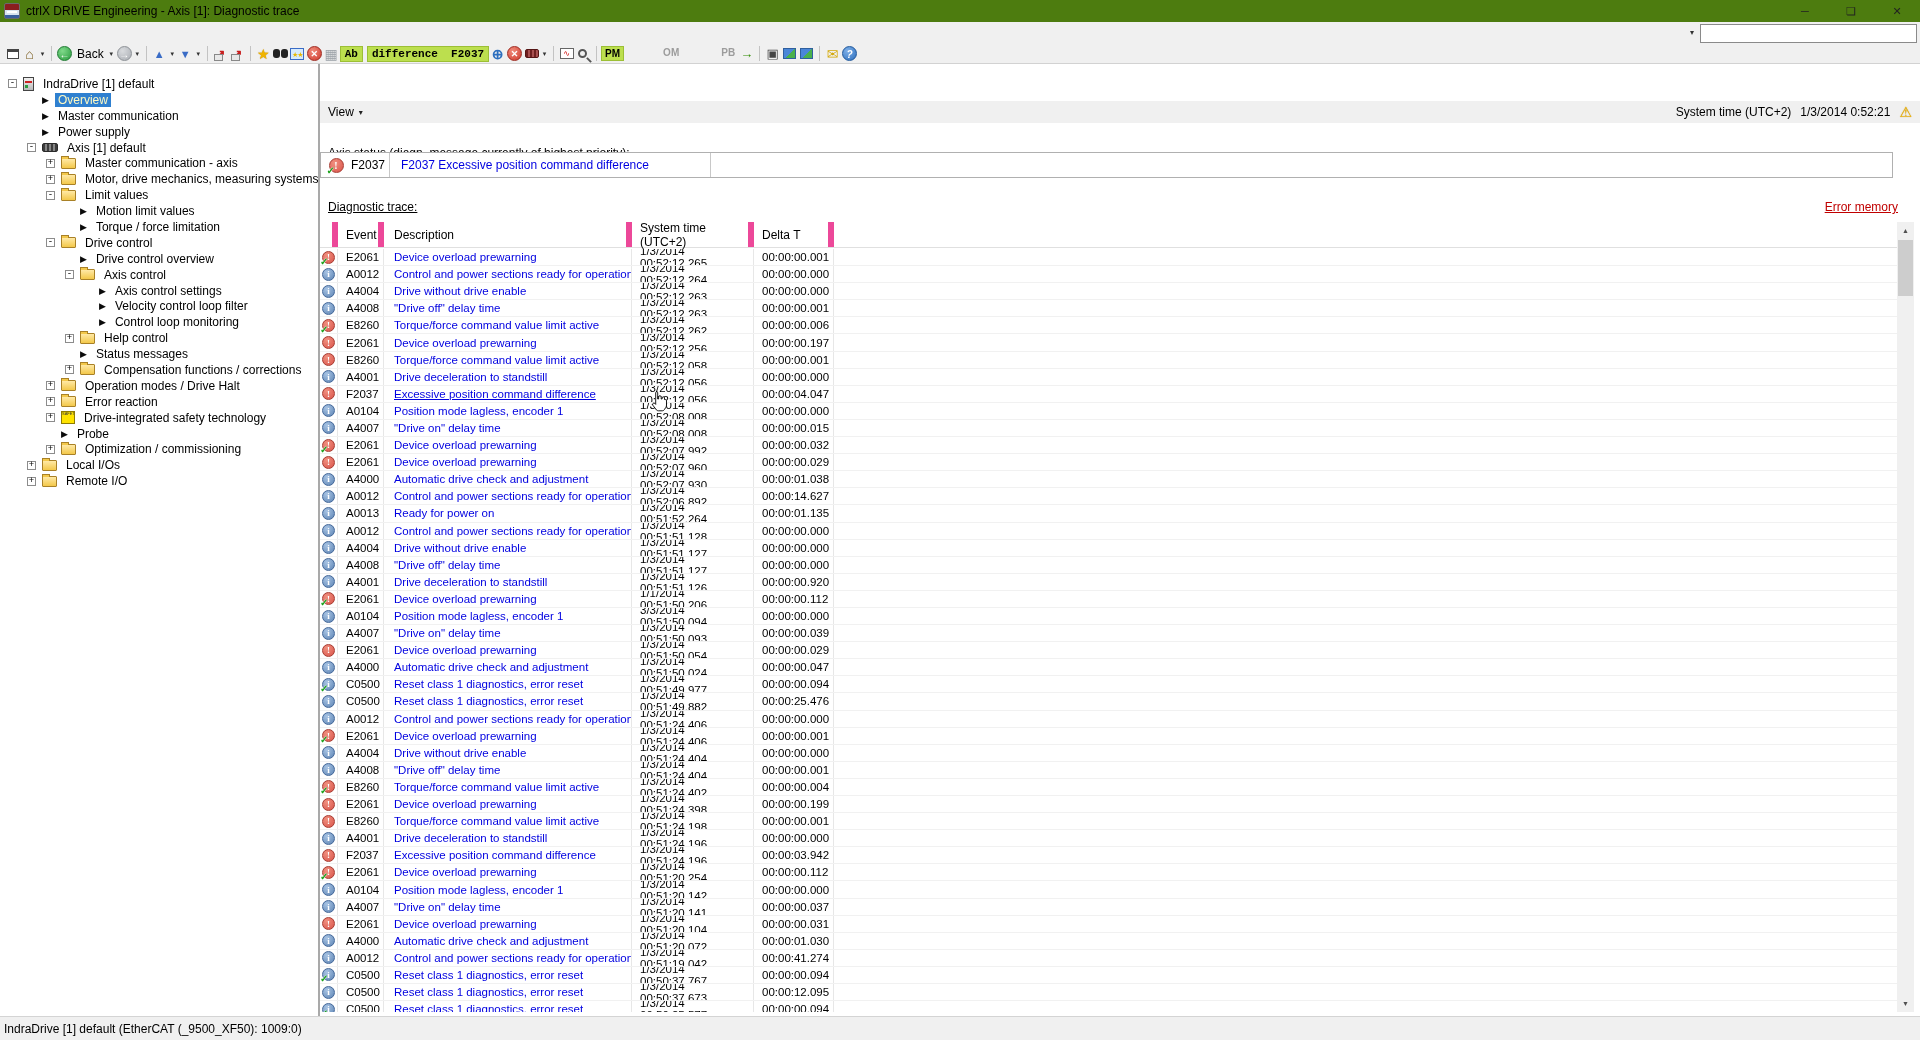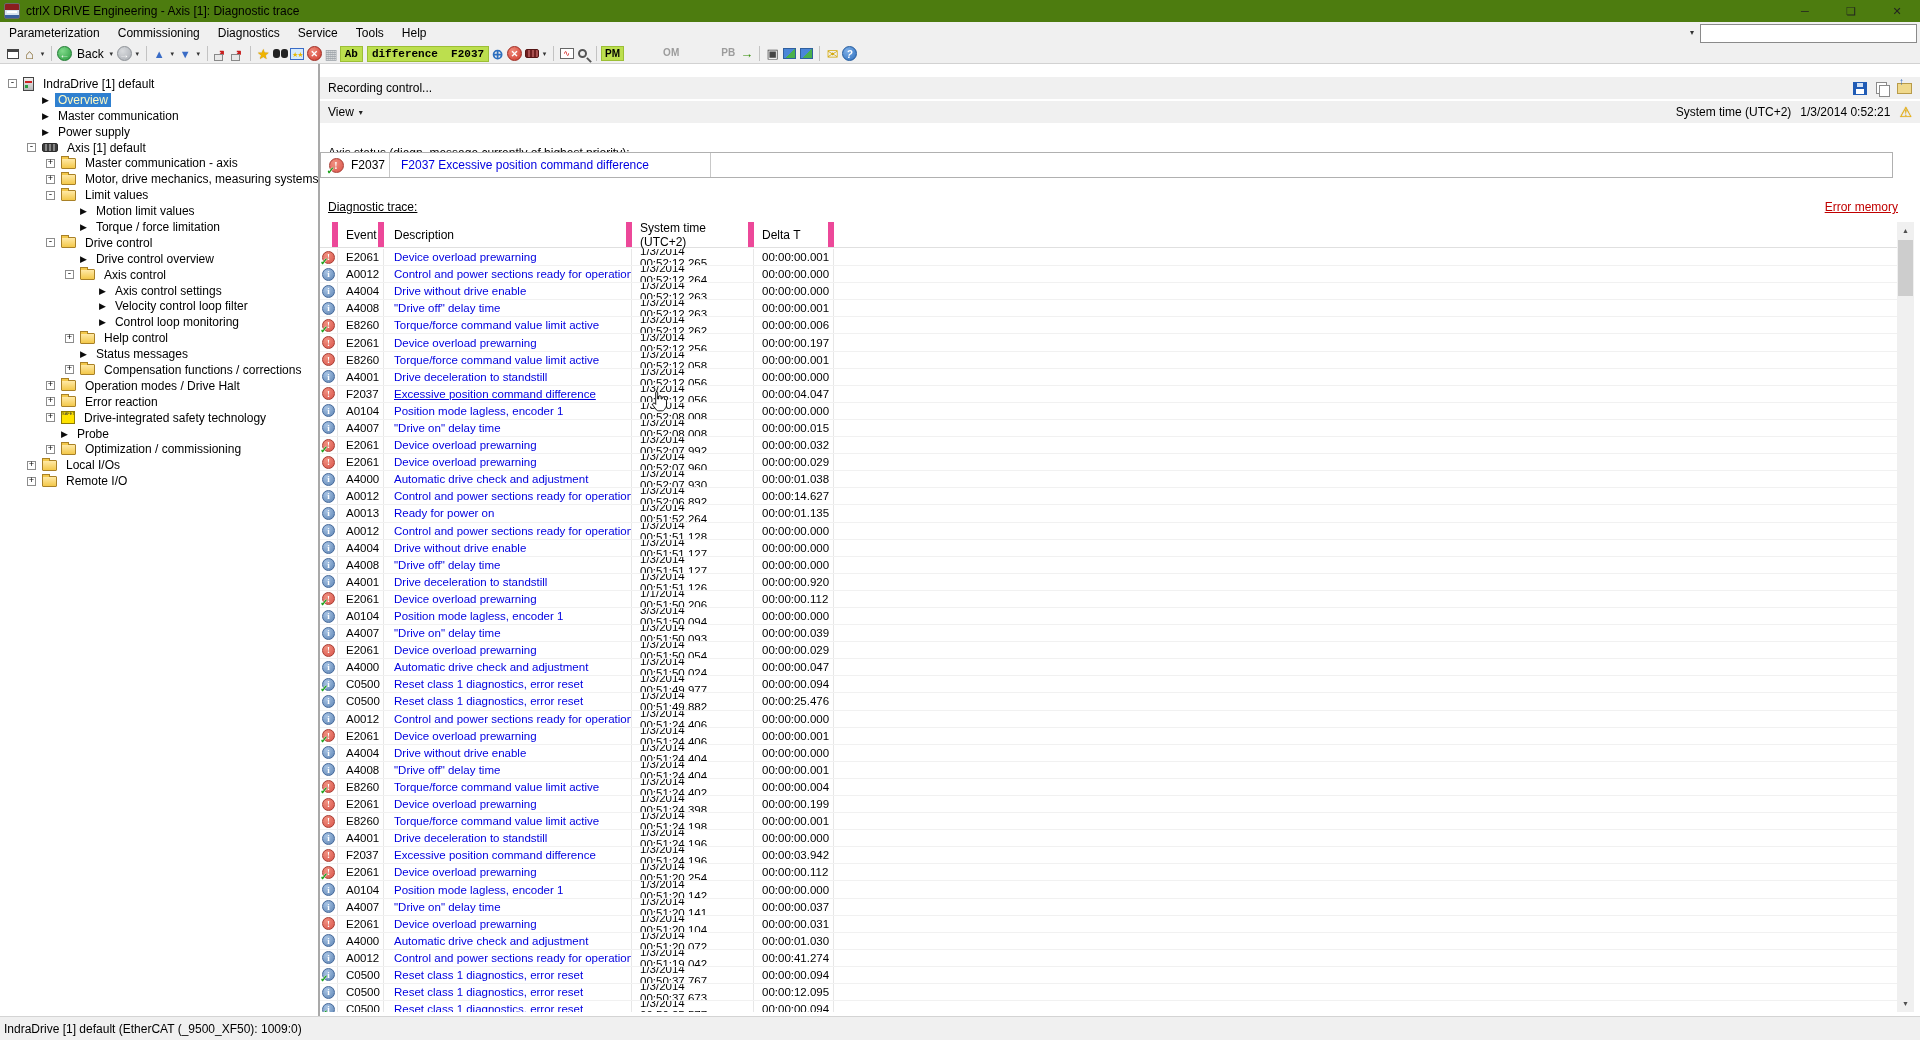--- a/index.html
+++ b/index.html
@@ -140,28 +140,20 @@
   <div class="app-icon"></div>
   <div class="title-text">ctrlX DRIVE Engineering - Axis [1]: Diagnostic trace</div>
   <div class="win-controls">
     <div class="win-btn">─</div>
     <div class="win-btn">❏</div>
     <div class="win-btn">✕</div>
   </div>
 </div>
 
 <div class="menubar">
-  <div id="menu-items" style="display:flex;height:100%;">
-      <div class="menu-item">Parameterization</div>
-      <div class="menu-item">Commissioning</div>
-      <div class="menu-item">Diagnostics</div>
-      <div class="menu-item">Service</div>
-      <div class="menu-item">Tools</div>
-      <div class="menu-item">Help</div>
-    </div>
   <span class="combo-side-arrow">▾</span>
   <div class="addr-combo"></div>
 </div>
 
 <div class="toolbar">
   <span class="tbi">
       <span class="ico-newwin"></span>
     </span>
   <span class="tbi ico-home">⌂</span>
   <span class="dd">▾</span>
@@ -360,28 +352,20 @@
         <span class="tree-label">Local I/Os</span>
       </div>
       <div class="tree-row" style="padding-left: 27px;">
         <span class="toggle">+</span>
         <span class="folder-ico"></span>
         <span class="tree-label">Remote I/O</span>
       </div>
     </div>
 
   <div class="main-panel">
-    <div class="bar" id="bar-recording">
-      <span>Recording control...</span>
-      <span class="bar-right">
-        <span class="ico-save"></span>
-        <span class="ico-copy"></span>
-        <span class="ico-export"></span>
-      </span>
-    </div>
     <div class="bar" id="bar-view">
       <span>View</span>
       <span class="view-caret">▾</span>
       <span class="bar-right">
         <span>System time (UTC+2)</span>
         <span>1/3/2014 0:52:21</span>
         <span class="warn-tri">⚠</span>
       </span>
     </div>
 

